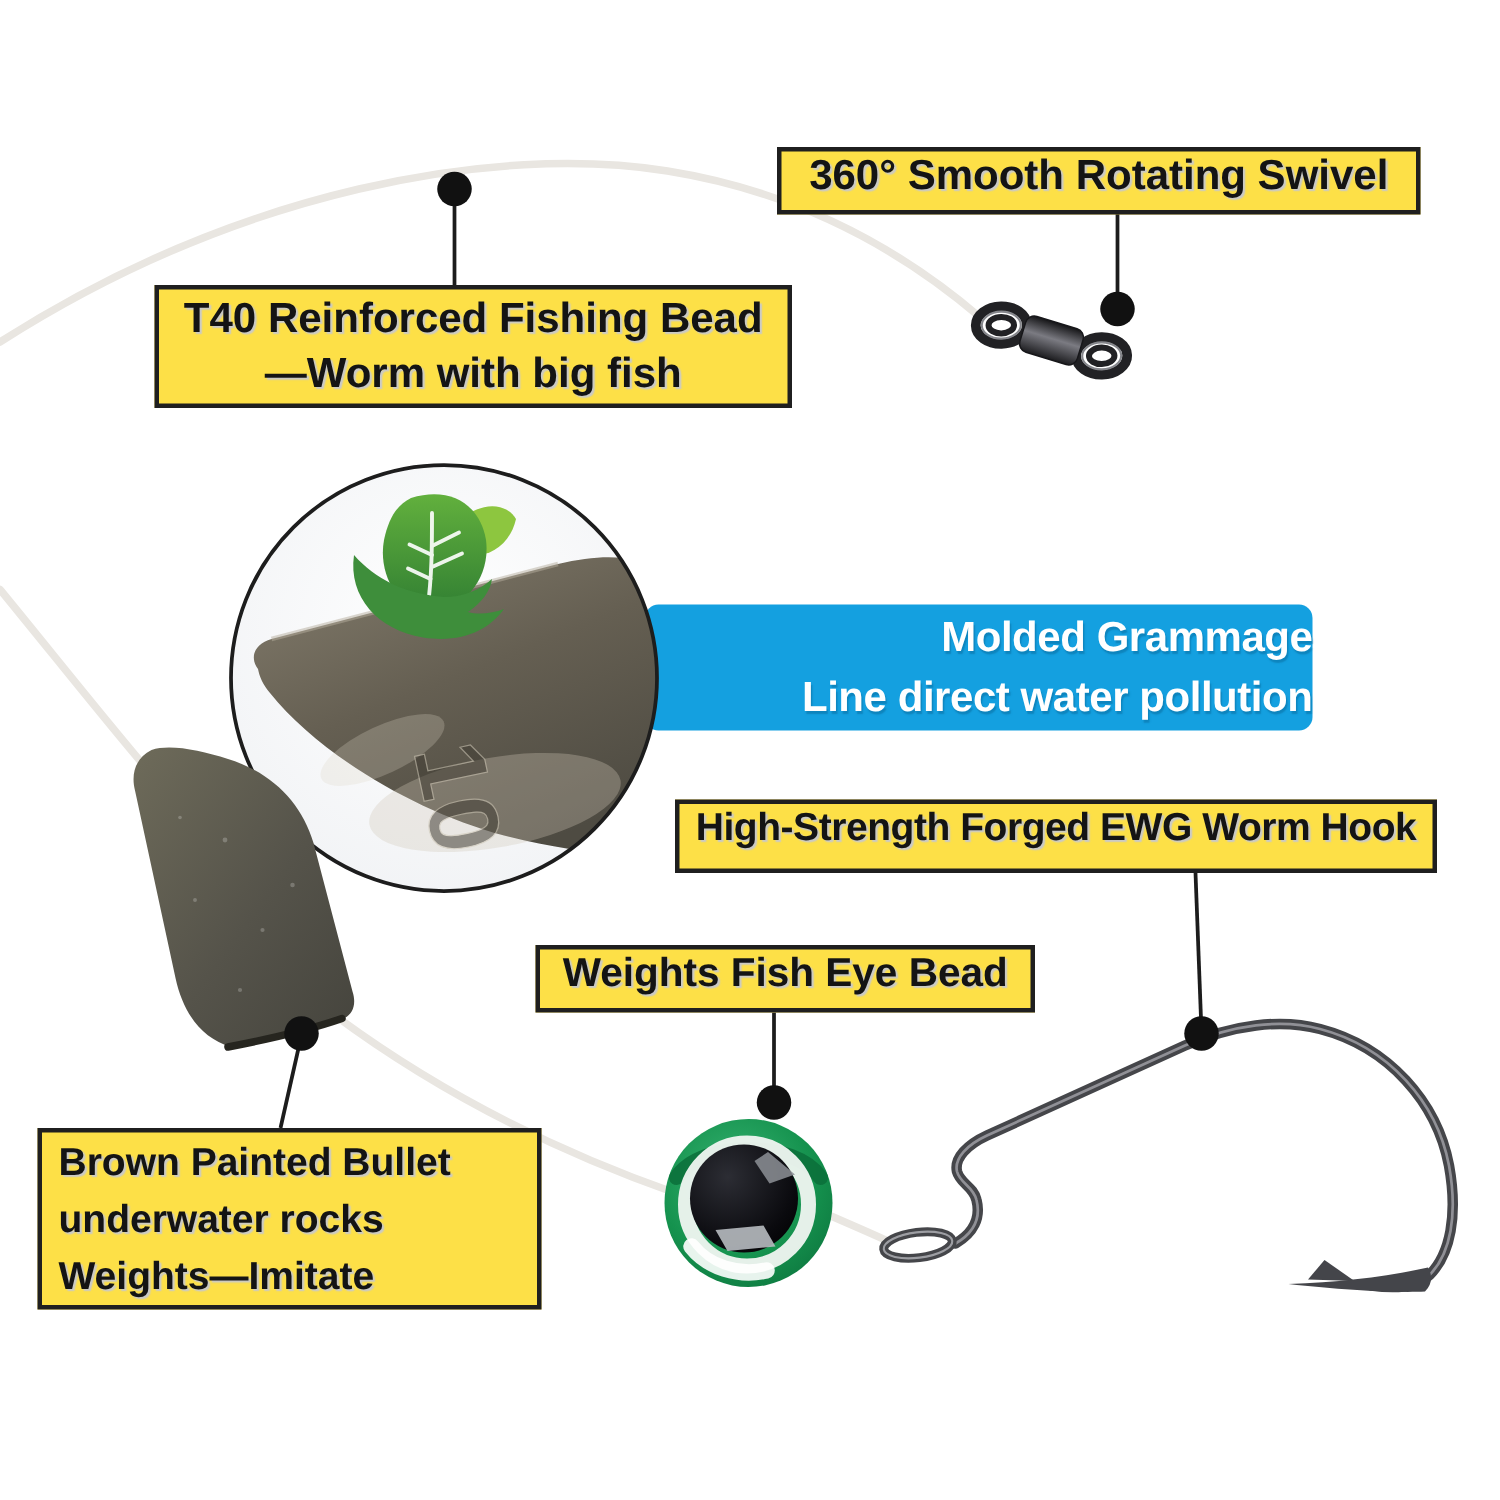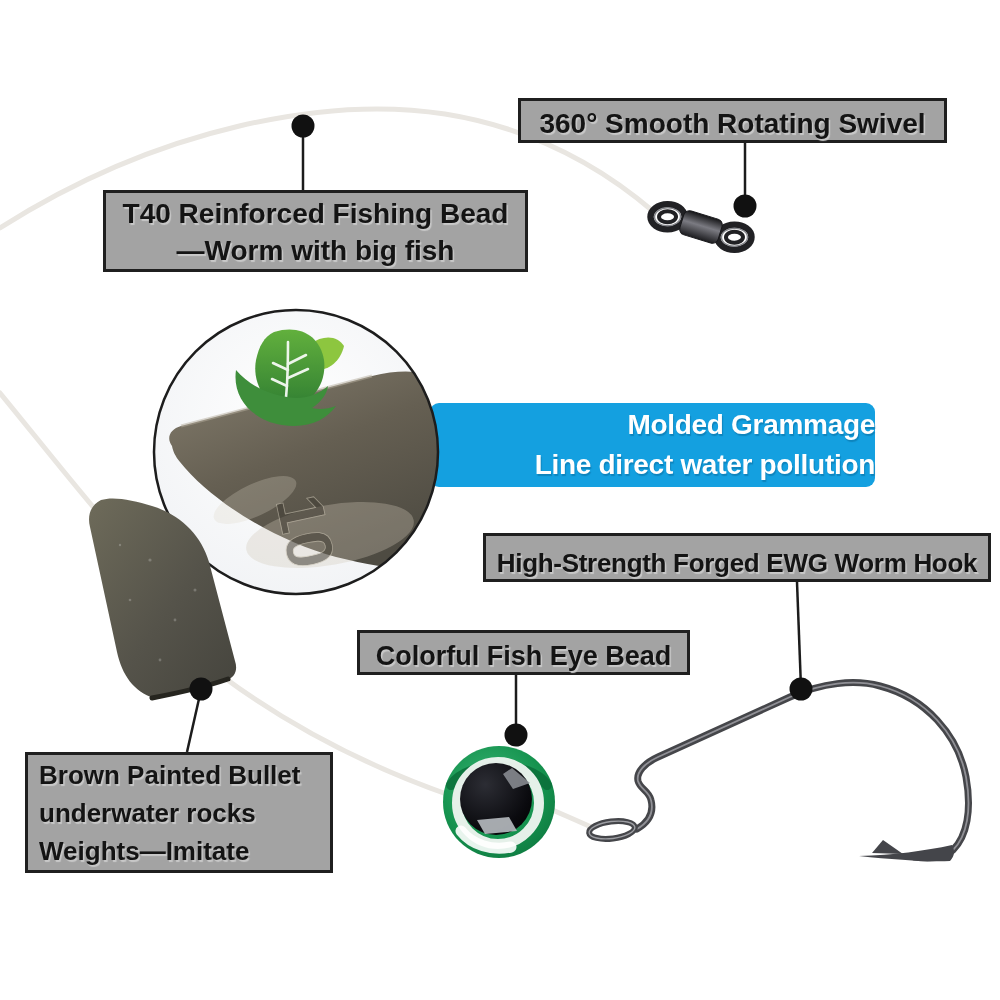--- a/index.html
+++ b/index.html
@@ -16,30 +16,30 @@
   .stage{position:relative;width:1000px;height:1000px;background:#ffffff;overflow:hidden;}
   .art{position:absolute;left:0;top:0;width:1000px;height:1000px;z-index:2;}
   .banner{
     position:absolute;left:430px;top:403px;width:445px;height:84px;z-index:1;
     background:var(--banner-bg);border-radius:9px;color:var(--banner-text);
     display:flex;flex-direction:column;justify-content:center;align-items:flex-end;
     font-weight:bold;font-size:28px;line-height:40px;letter-spacing:-0.3px;
     text-shadow:1px 2px 1px rgba(10,110,160,0.55);
   }
   .label-box{
-    position:absolute;z-index:3;background:#a3a3a3;border:3px solid var(--label-border);
+    position:absolute;z-index:3;background:#fde047;border:3px solid var(--label-border);
     color:var(--label-text);font-weight:bold;box-sizing:border-box;
-    display:flex;flex-direction:column;justify-content:flex-end;align-items:center;
+    display:flex;flex-direction:column;justify-content:flex-start;align-items:center;
     text-shadow:1.5px 1.5px 1px #c9c9c9;
   }
   .lb-swivel{left:518px;top:98px;width:429px;height:45px;font-size:28px;}
   .lb-line{left:103px;top:190px;width:425px;height:82px;font-size:28px;line-height:37px;}
-  .lb-hook{left:450px;top:533px;width:508px;height:49px;font-size:26px;letter-spacing:-0.3px;margin-left:33px;}
+  .lb-hook{left:450px;top:533px;width:508px;height:49px;font-size:26px;letter-spacing:-0.3px;}
   .lb-bead{left:357px;top:630px;width:333px;height:45px;font-size:27px;}
-  .lb-weights{left:25px;top:752px;width:308px;height:121px;font-size:26px;line-height:38px;
+  .lb-weights{left:25px;top:752px;width:336px;height:121px;font-size:26px;line-height:38px;
     align-items:flex-start;padding-left:11px;}
 </style>
 </head>
 <body>
 
 <div class="stage">
 
   <div class="banner">
     <div>Molded Grammage</div>
     <div>Line direct water pollution</div>
@@ -202,21 +202,21 @@
   <div class="label-box lb-line">
     <div>T40 Reinforced Fishing Bead</div>
     <div>—Worm with big fish</div>
   </div>
 
   <div class="label-box lb-hook">
     <div>High-Strength Forged EWG Worm Hook</div>
   </div>
 
   <div class="label-box lb-bead">
-    <div>Colorful Fish Eye Bead</div>
+    <div>Weights Fish Eye Bead</div>
   </div>
 
   <div class="label-box lb-weights">
     <div>Brown Painted Bullet</div>
     <div>underwater rocks</div>
     <div>Weights—Imitate</div>
   </div>
 
 </div>
 

